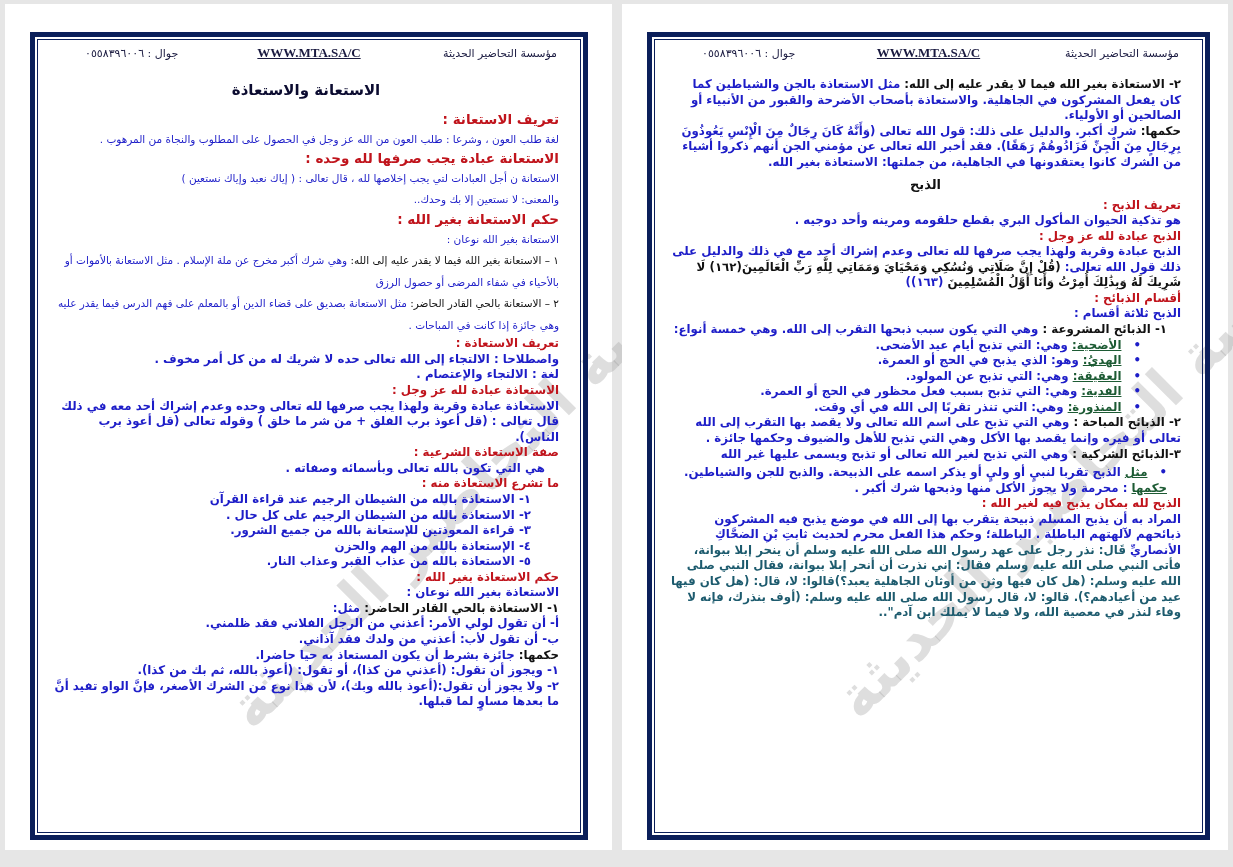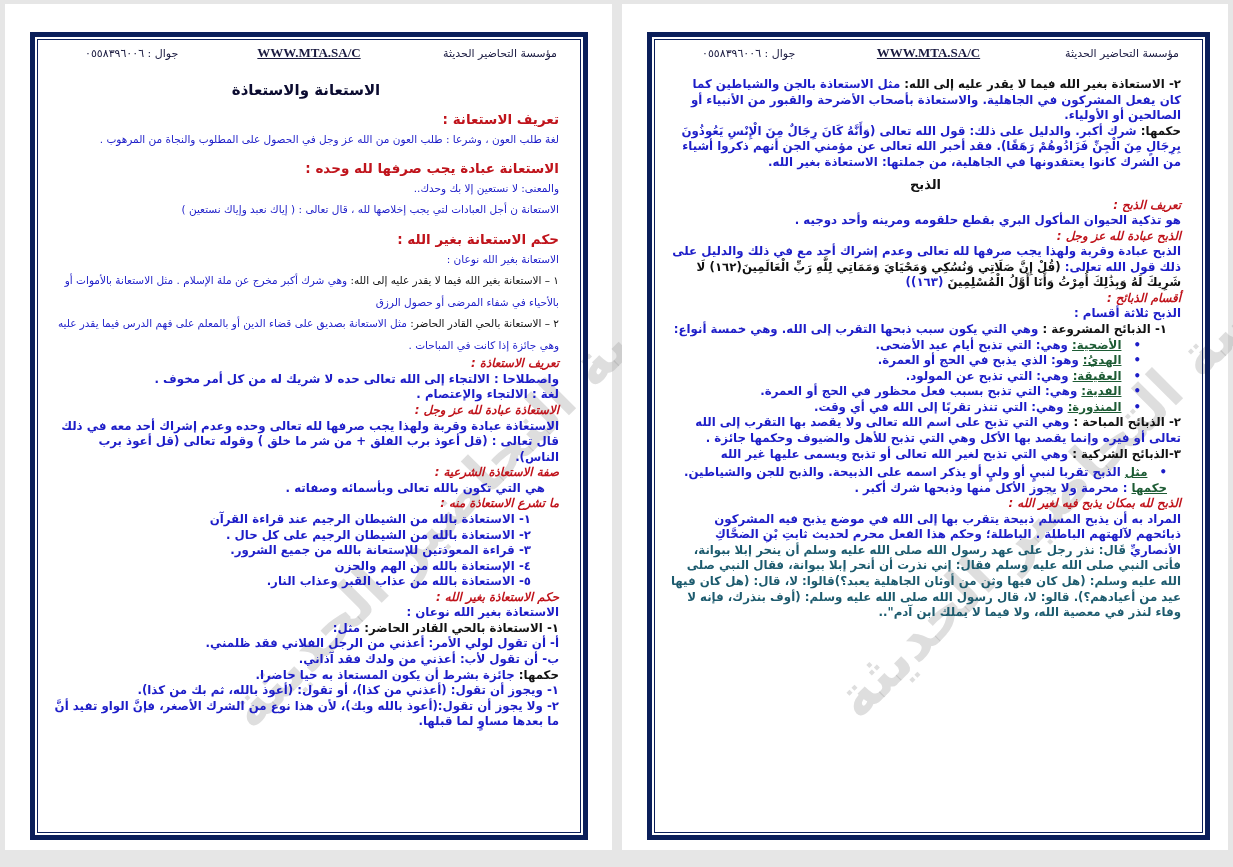--- a/index.html
+++ b/index.html
@@ -32,22 +32,22 @@
   .hdr {
     position:relative; height:28px; direction:rtl;
     font-size:11px; color:#1a1a40;
   }
   .hdr .org { position:absolute; right:16px; top:6px; font-family:"DejaVu Sans", sans-serif; }
   .hdr .url { position:absolute; left:50%; transform:translateX(-50%); top:4px;
     font-family:"Liberation Serif", serif; font-weight:bold; font-size:13px; text-decoration:underline; color:#1a1a40; direction:ltr; }
   .hdr .phone { position:absolute; left:40px; top:6px; }
   .body { padding:0 14px 0 8px; line-height:1.32; font-size:11.8px; font-weight:bold; }
   .title { text-align:center; font-size:15px; font-weight:bold; color:#0b0b30; margin:12px 0 10px; }
-  .h-red { color:#c0141c; font-weight:bold;font-style:italic; }
-  .h-red-lg { color:#c0141c; font-weight:bold; font-size:13.5px; margin-top:10px; }
+  .h-red { color:#c0141c; font-weight:bold; }
+  .h-red-lg { color:#c0141c; font-weight:bold; font-size:13.5px; margin-top:0; }
   .blue { color:#1d1dc8; }
   .black { color:#111;text-align:center; }
   .green { color:#1d5b34;text-decoration:underline; }
   .teal { color:#1d5b6e; }
   .small { font-size:10.5px; font-weight:normal; line-height:2.05; }
   .indent { padding-right:14px; }
   ul.bullets { list-style:none; margin:0; padding:0 28px 0 0; }
   ul.bullets li::before { content:"•"; color:#1d1dc8; margin-left:12px; }
   .watermark {
     position:absolute; pointer-events:none; color:rgba(160,160,160,0.35);
@@ -67,22 +67,22 @@
         <span class="url">WWW.MTA.SA/C</span>
         <span class="phone">جوال : ٠٥٥٨٣٩٦٠٠٦</span>
       </div>
       <div class="body">
         <div class="title">الاستعانة والاستعاذة</div>
 
         <div class="h-red-lg">تعريف الاستعانة :</div>
         <div class="small blue">لغة طلب العون ، وشرعا : طلب العون من الله عز وجل في الحصول على المطلوب والنجاة من المرهوب .</div>
 
         <div class="h-red-lg">الاستعانة عبادة يجب صرفها لله وحده :</div>
+        <div class="small blue">الاستعانة ن أجل العبادات لتي يجب إخلاصها لله ، قال تعالى : ( إياك نعبد وإياك نستعين )</div>
         <div class="small blue">والمعنى: لا نستعين إلا بك وحدك..</div>
-        <div class="small blue">الاستعانة ن أجل العبادات لتي يجب إخلاصها لله ، قال تعالى : ( إياك نعبد وإياك نستعين )</div>
 
         <div class="h-red-lg">حكم الاستعانة بغير الله :</div>
         <div class="small blue">الاستعانة بغير الله نوعان :</div>
         <div class="small blue"><span class="black">١ – الاستعانة بغير الله فيما لا يقدر عليه إلى الله:</span><span> وهي شرك أكبر مخرج عن ملة الإسلام . مثل الاستعانة بالأموات أو بالأحياء في شفاء المرضى أو حصول الرزق</span></div>
         <div class="small blue"><span class="black">٢ – الاستعانة بالحي القادر الحاضر:</span><span> مثل الاستعانة بصديق على قضاء الدين أو بالمعلم على فهم الدرس فيما يقدر عليه وهي جائزة إذا كانت في المباحات .</span></div>
 
         <div class="h-red">تعريف الاستعاذة :</div>
         <div class="blue">واصطلاحا : الالتجاء إلى الله تعالى حده لا شريك له من كل أمر مخوف .</div>
         <div class="blue">لغة : الالتجاء والإعتصام .</div>
 

